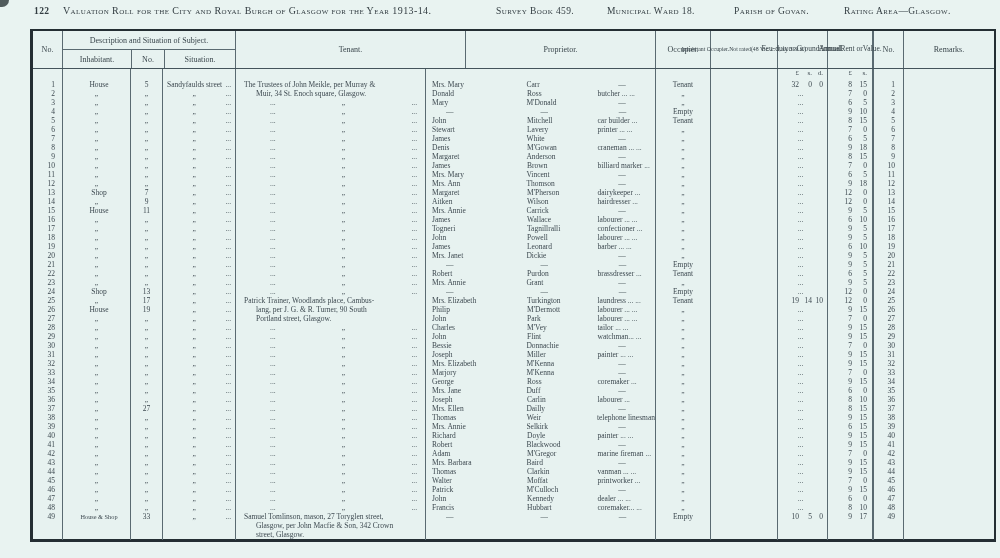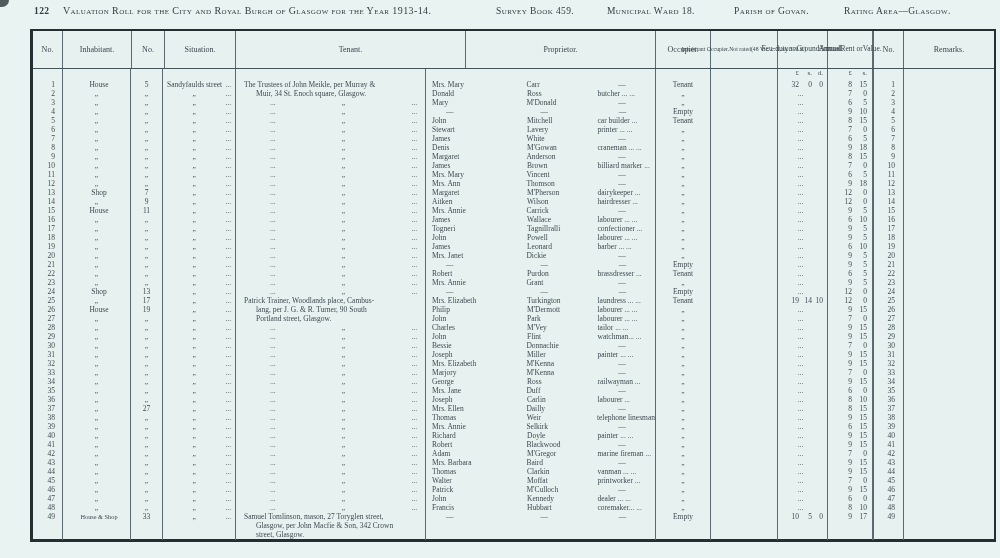--- a/index.html
+++ b/index.html
@@ -103,20 +103,21 @@
     <span class="rh-ward">Municipal Ward 18.</span>
     <span class="rh-parish">Parish of Govan.</span>
     <span class="rh-rating">Rating Area—Glasgow.</span>
   </div>
 
   <div class="vtable">
 
     <div class="thead">
       <div class="th w-no">No.</div>
       <div class="th descgroup">
+        <div class="group-top">Description and Situation of Subject.</div>
         <div class="group-bot">
           <div class="sub" style="width:68px">Inhabitant.</div>
           <div class="sub" style="width:32px">No.</div>
           <div class="sub" style="flex:1">Situation.</div>
         </div>
       </div>
       <div class="th w-tenant">Tenant.</div>
       <div class="th w-prop">Proprietor.</div>
       <div class="th w-occ">Occupier.</div>
       <div class="th w-inhab stack small">
@@ -1582,21 +1583,21 @@
       <div class="c w-prop">
             <div class="prop-pattern">
               <span>...</span>
               <span>„</span>
               <span>...</span>
             </div>
           </div>
       <div class="c w-tenant">
         <span class="tf b-tf">George</span>
             <span class="tl b-tl">Ross</span>
-            <span class="toc b-toc">railwayman  ...</span>
+            <span class="toc b-toc">coremaker  ...</span>
       </div>
       <div class="c w-occ">
             <span class="b-occ">„</span>
           </div>
       <div class="c w-inhab"></div>
       <div class="c w-feu">
             <span class="fdots">...</span>
           </div>
       <div class="c w-rent">
             <span class="m1 b-r1">9</span>

